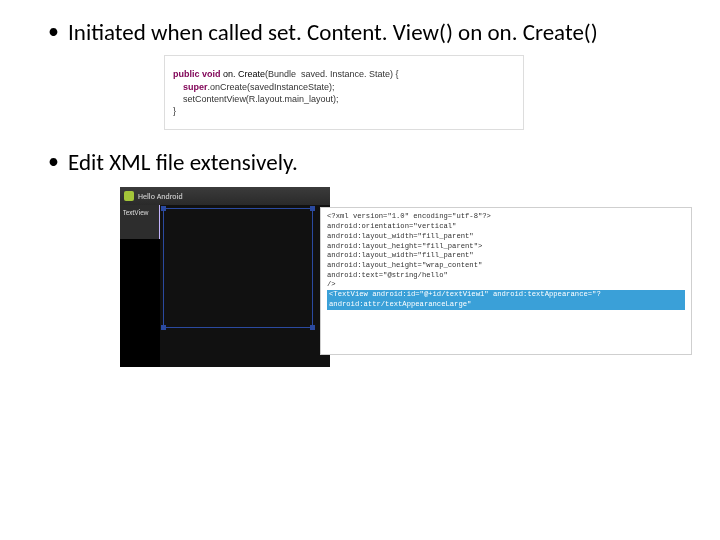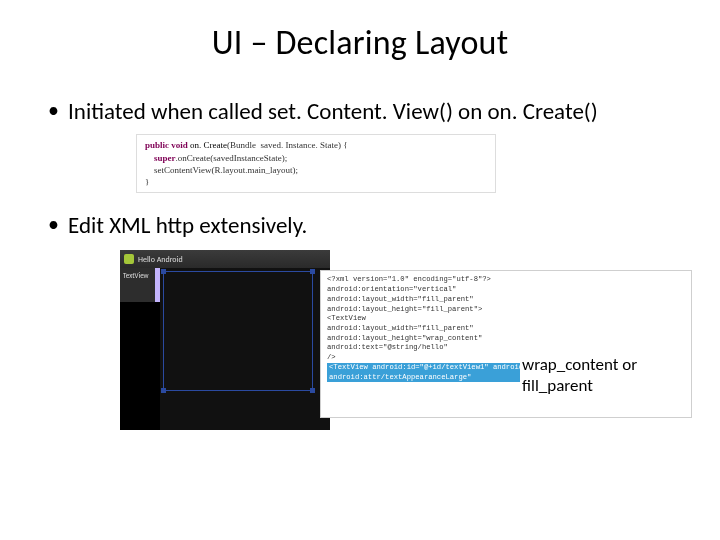--- a/index.html
+++ b/index.html
@@ -2,55 +2,54 @@
 <html><head>
 <meta charset="utf-8">
 <style>
   * { margin: 0; padding: 0; box-sizing: border-box; }
   html, body { width: 720px; height: 540px; background: #ffffff; font-family: Calibri, "Segoe UI", Arial, sans-serif; color: #000; }
   .slide { width: 720px; height: 540px; position: relative; padding: 18px 46px 0 46px; }
   .title { font-size: 34px; font-weight: 400; text-align: center; margin-top: 4px; margin-bottom: 34px; letter-spacing: 0.2px; }
   .bullets { list-style: none; }
   .bullets > li { font-size: 23px; line-height: 1.28; margin-bottom: 4px; position: relative; padding-left: 22px; }
   .bullets > li::before { content: "•"; position: absolute; left: 2px; top: 0; font-size: 22px; }
-  .code-block-1 { margin: 8px 0 18px 90px; width: 360px; background: #ffffff; border: 1px solid #ddd; padding: 4px 8px; font-family: Liberation Serif, serif; font-size: 9px; color: #333; line-height: 1.35; white-space: pre; }
+  .code-block-1 { margin: 8px 0 18px 118px; width: 360px; background: #ffffff; border: 1px solid #ddd; padding: 12px 8px; font-family: Liberation Sans, sans-serif; font-size: 9px; color: #333; line-height: 1.35; white-space: pre; }
   .code-block-1 .kw { color: #7f0055; font-weight: bold; }
   .code-block-1 .mth { color: #000; }
   .lower-area { position: relative; margin-top: 10px; margin-left: 74px; width: 570px; height: 190px; }
   .editor-shot { position: absolute; left: 0; top: 0; width: 210px; height: 180px; background: #000; }
   .editor-top { height: 18px; background: linear-gradient(#3b3b3b,#2a2a2a); display:flex; align-items:center; padding-left:4px; gap:4px;}
   .editor-top .droid { width:10px; height:10px; background:#a4c639; border-radius:2px; }
   .editor-top .ttl { font-size:8px; color:#ddd; }
-  .editor-side { position:absolute; left:0; top:18px; width:40px; height:34px; background:#2d2d2d; border-right:5px solid #c4b5fd; }
+  .editor-side { position:absolute; left:0; top:18px; width:40px; height:34px; background:#2d2d2d; border-right:1px solid #c4b5fd; }
   .editor-side .lbl { font-size:7px; color:#ddd; padding:3px 3px; }
   .editor-canvas { position:absolute; left:40px; top:18px; right:0; bottom:0; background:#111; }
   .editor-canvas .frame { position:absolute; left:3px; top:3px; width:150px; height:120px; border:1px solid #2b4aa0; }
   .editor-canvas .handle { position:absolute; width:5px; height:5px; background:#2b4aa0; }
   .xml-shot { position: absolute; left: 200px; top: 20px; width: 372px; height: 148px; background: #fff; border: 1px solid #cfcfcf; font-family: "Courier New", monospace; font-size: 7.2px; line-height: 1.35; color: #333; padding: 4px 6px; overflow: hidden; }
   .xml-shot .hl { background: #3aa0d8; color: #fff; display:inline-block; padding: 0 2px; }
   .caption { position: absolute; left: 400px; top: 104px; font-size: 17px; background: #fff; padding: 0 2px; }
 </style>
 </head>
 <body>
 
 <div class="slide">
 
-  <h1 class="title">UI – Declaring Layout</h1>
 
   <ul class="bullets">
     <li>Initiated when called set. Content. View() on on. Create()</li>
   </ul>
 
   <div class="code-block-1"><span class="kw">public void </span><span class="mth">on. Create</span><span>(Bundle  saved. Instance. State) {</span>
 <span class="kw">    super</span><span>.onCreate(savedInstanceState);</span>
 <span>    setContentView(R.layout.main_layout);</span>
 <span>}</span></div>
 
   <ul class="bullets">
-    <li>Edit XML http extensively.</li>
+    <li>Edit XML file extensively.</li>
   </ul>
 
   <div class="lower-area">
 
     <div class="editor-shot">
       <div class="editor-top">
         <span class="droid"></span>
         <span class="ttl">Hello Android</span>
       </div>
       <div class="editor-side">
@@ -63,25 +62,23 @@
         <div class="handle" style="left:1px; top:120px;"></div>
         <div class="handle" style="left:150px; top:120px;"></div>
       </div>
     </div>
 
     <div class="xml-shot">
       <div>&lt;?xml version="1.0" encoding="utf-8"?&gt;</div>
       <div>    android:orientation="vertical"</div>
       <div>    android:layout_width="fill_parent"</div>
       <div>    android:layout_height="fill_parent"&gt;</div>
-      <div>  &lt;TextView</div>
       <div>    android:layout_width="fill_parent"</div>
       <div>    android:layout_height="wrap_content"</div>
       <div>    android:text="@string/hello"</div>
       <div>    /&gt;</div>
       <div><span class="hl">  &lt;TextView android:id="@+id/textView1" android:textAppearance="?android:attr/textAppearanceLarge"</span></div>
     </div>
 
-    <div class="caption">wrap_content or fill_parent</div>
 
   </div>
 
 </div>
 
 </body></html>

